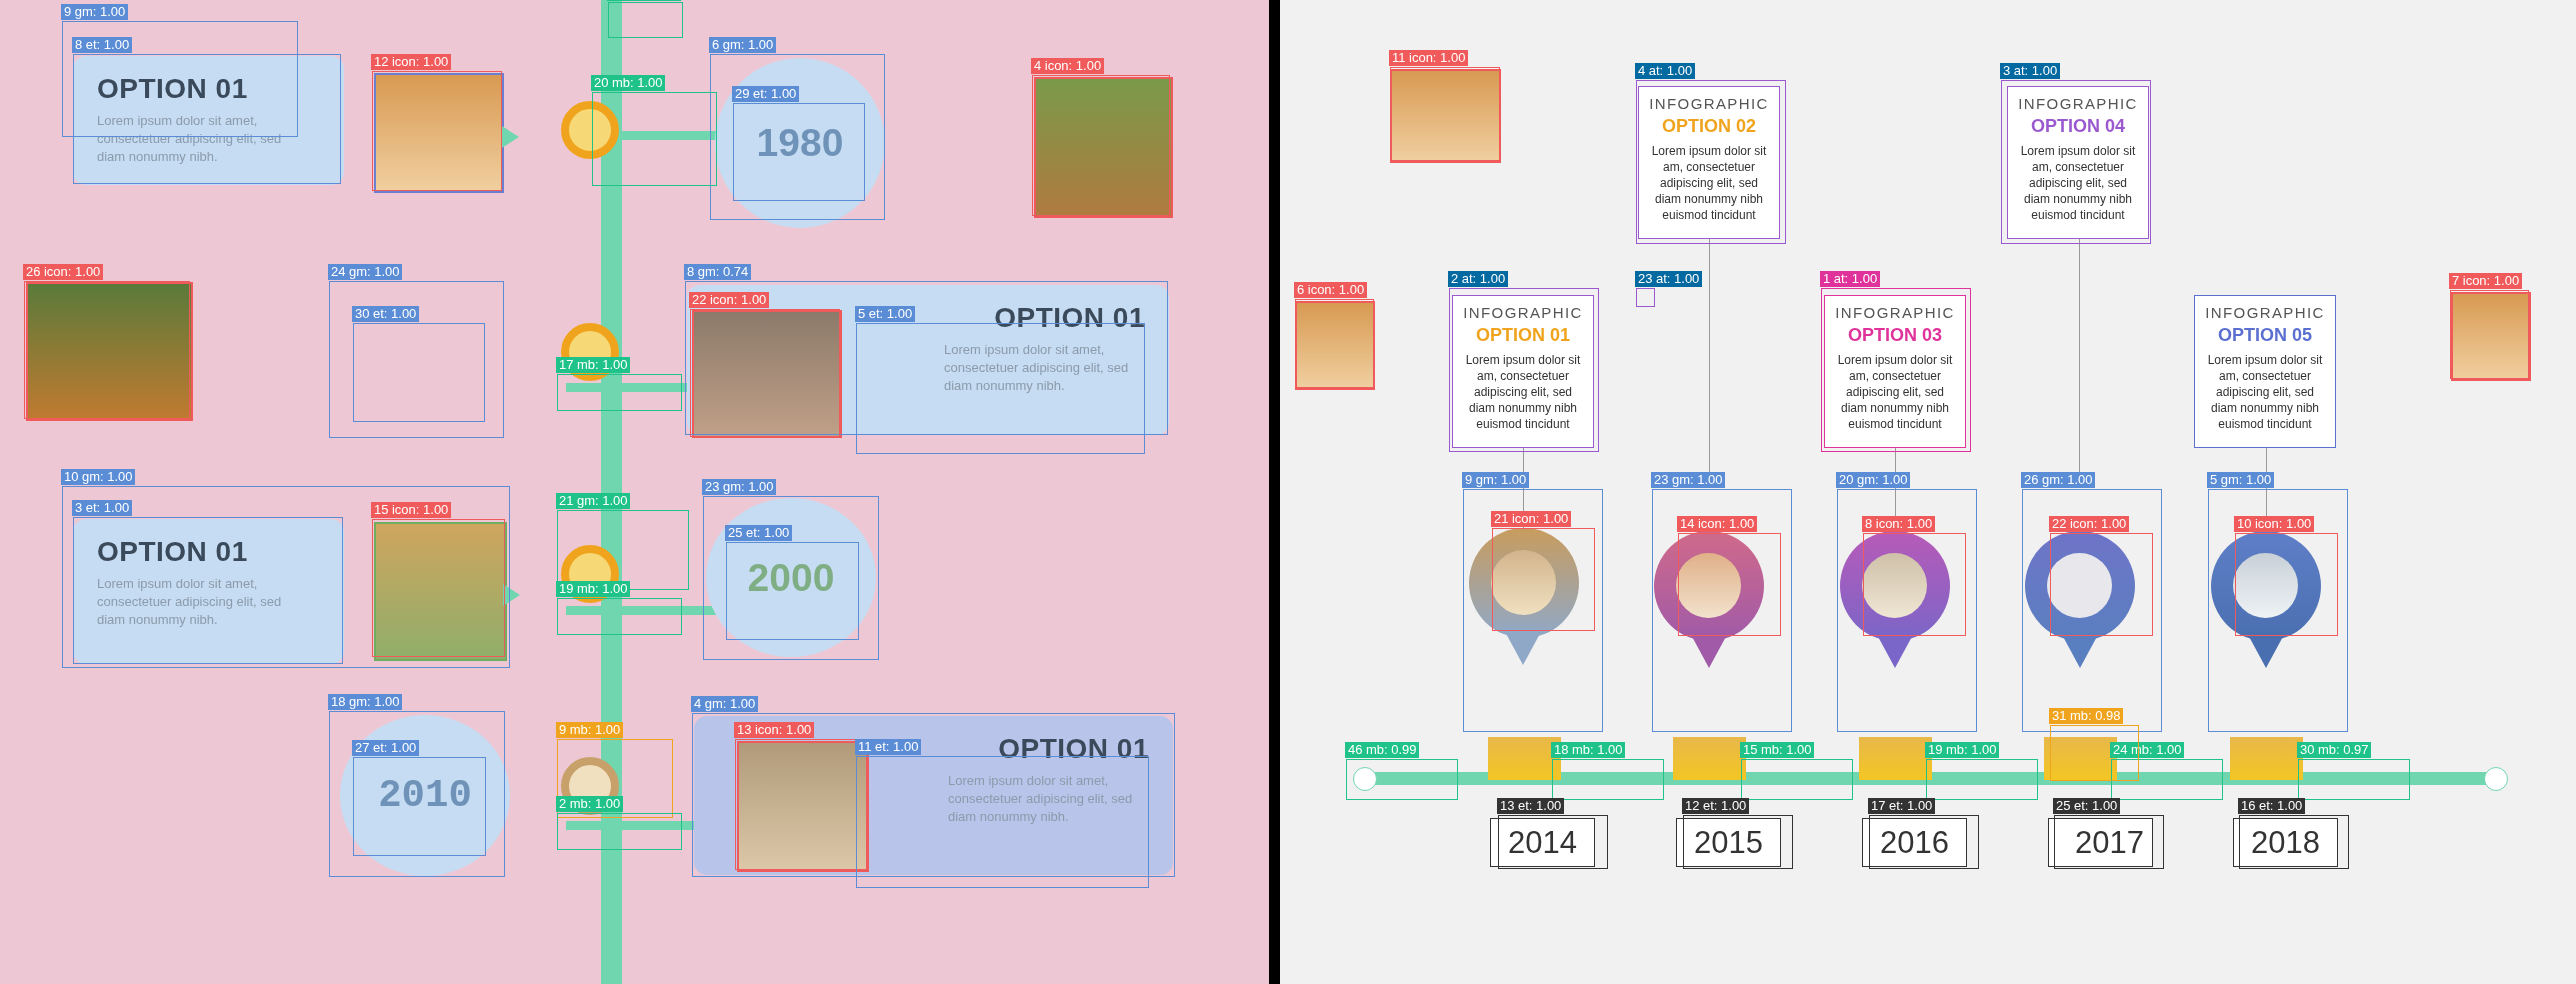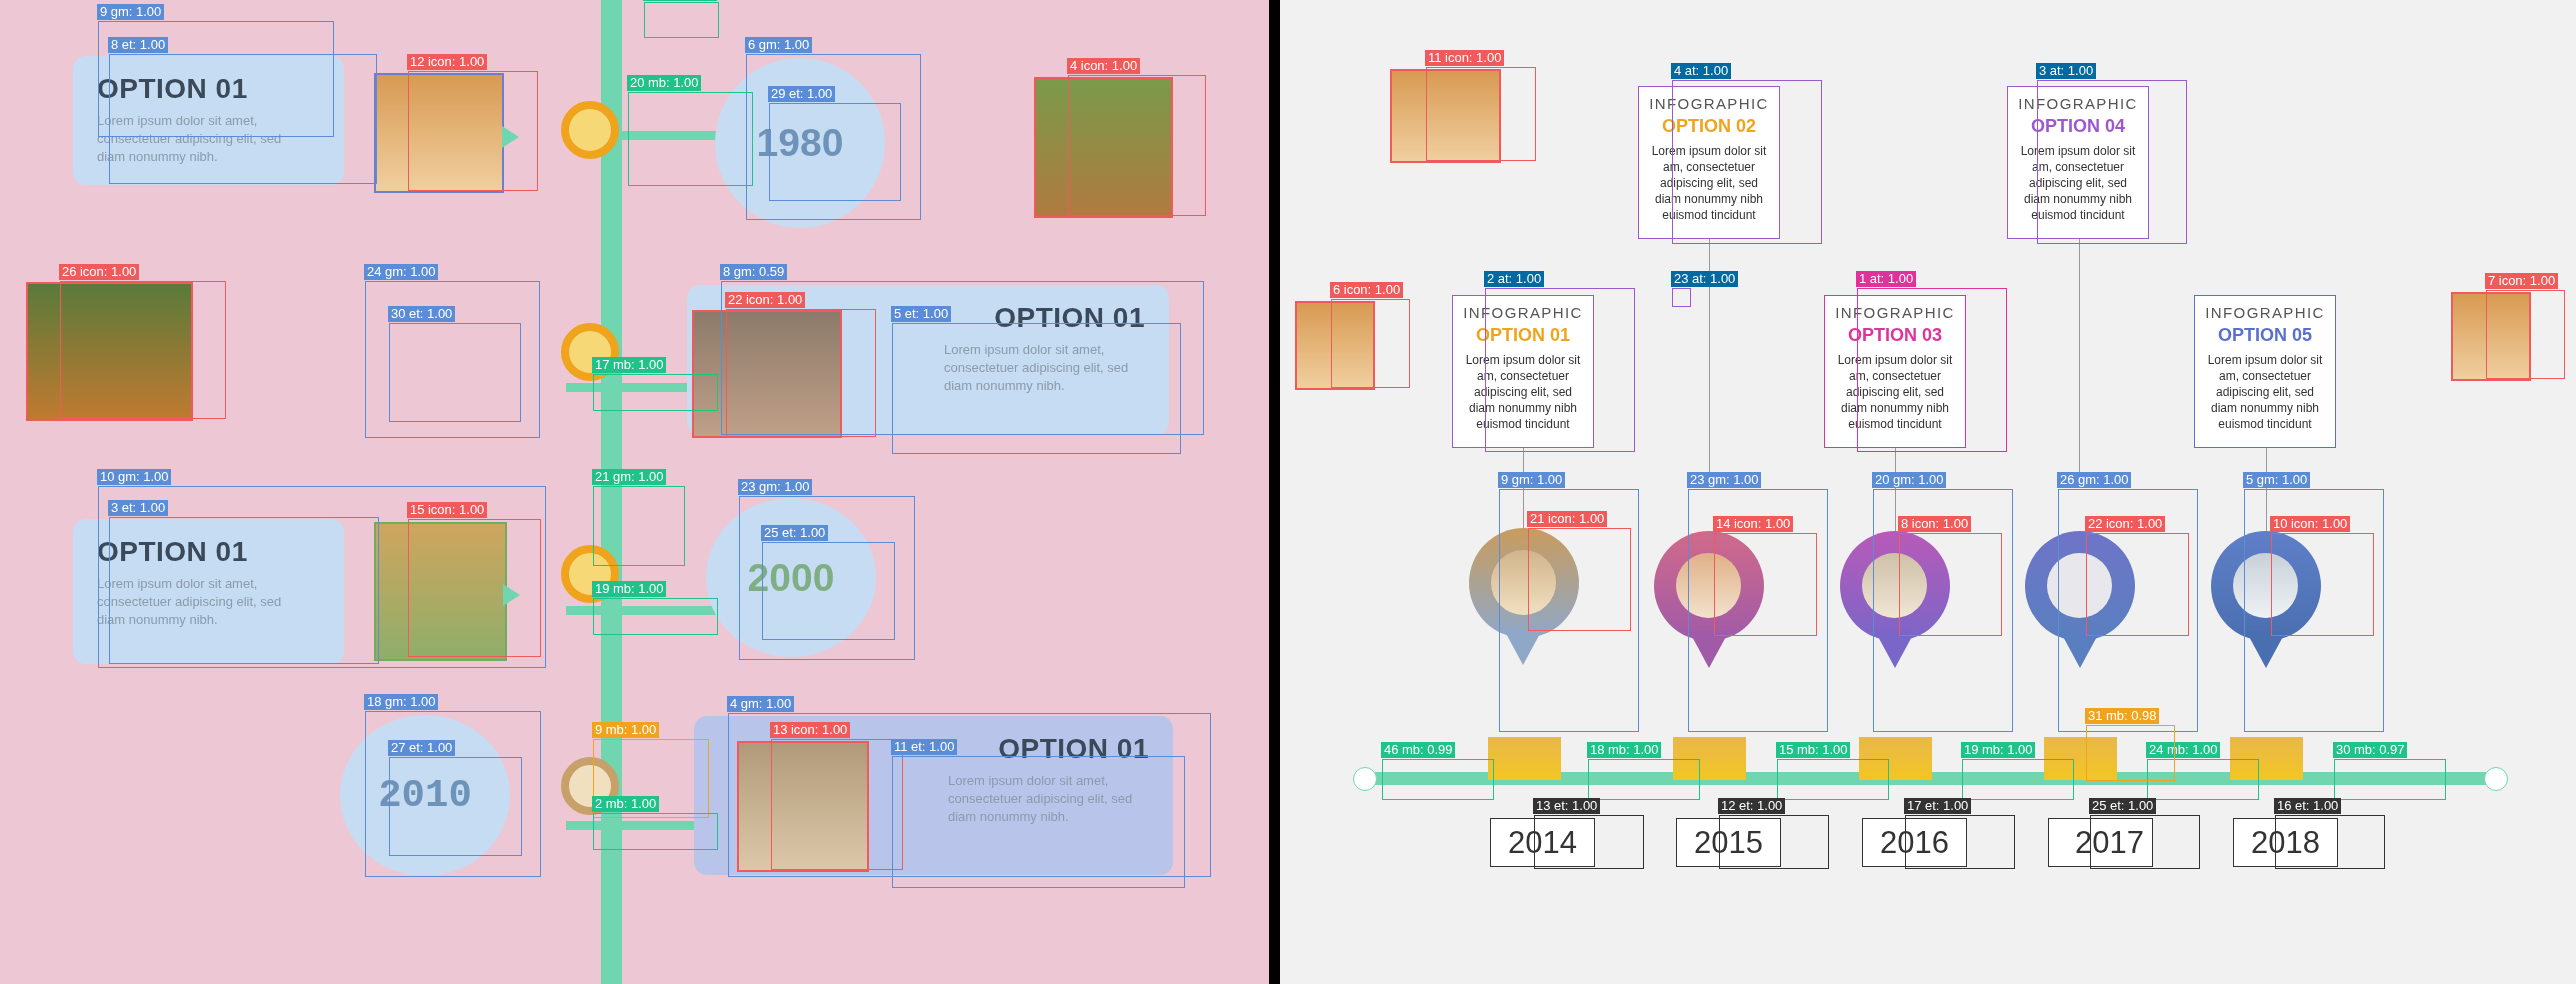--- a/index.html
+++ b/index.html
@@ -5,21 +5,21 @@
   html,body{margin:0;padding:0;background:#000;}
   body{width:2576px;height:985px;font-family:"Liberation Sans",sans-serif;overflow:hidden;}
   #root{position:relative;width:2576px;height:985px;background:#000;}
 
   
   .panel{position:absolute;top:0;height:985px;overflow:hidden;}
   #panel-left{left:0;width:1269px;background:#edc8d4;}
   #panel-right{left:1280px;width:1296px;background:#f1f1f1;}
 
   
-  .ann{position:absolute;box-sizing:border-box;border:1.9px solid #000;pointer-events:none;margin-left:36px;}
+  .ann{position:absolute;box-sizing:border-box;border:1.9px solid #000;pointer-events:none;}
   .ann>.tag{position:absolute;top:-18px;left:-1.9px;font-size:13px;line-height:16px;
             padding:0 2.8px;color:#fff;white-space:nowrap;font-family:"Liberation Sans",sans-serif;}
   .ann.blue{border-color:#5b8dd6;} .ann.blue>.tag{background:#5b8dd6;}
   .ann.red{border-color:#f05a5a;} .ann.red>.tag{background:#f05a5a;}
   .ann.green{border-color:#1fc38a;} .ann.green>.tag{background:#1fc38a;}
   .ann.orange{border-color:#f0a41e;} .ann.orange>.tag{background:#f0a41e;}
   .ann.purple{border-color:#9b59d0;} .ann.purple>.tag{background:#0369a1;}
   .ann.pink{border-color:#e0329b;} .ann.pink>.tag{background:#e0329b;}
   .ann.dark{border-color:#333;} .ann.dark>.tag{background:#333;}
 
@@ -139,21 +139,21 @@
         <div class="ann red" style="left: 24px; top: 281px; width: 166px; height: 138px;">
           <span class="tag">26  icon:  1.00</span>
         </div>
         <div class="ann blue" style="left: 329px; top: 281px; width: 175px; height: 157px;">
           <span class="tag">24  gm:  1.00</span>
         </div>
         <div class="ann blue" style="left: 353px; top: 323px; width: 132px; height: 99px;">
           <span class="tag">30  et:  1.00</span>
         </div>
         <div class="ann blue" style="left: 685px; top: 281px; width: 483px; height: 154px;">
-          <span class="tag">8  gm:  0.59</span>
+          <span class="tag">8  gm:  0.74</span>
         </div>
         <div class="ann red" style="left: 690px; top: 309px; width: 150px; height: 128px;">
           <span class="tag">22  icon:  1.00</span>
         </div>
         <div class="ann blue" style="left: 856px; top: 323px; width: 289px; height: 131px;">
           <span class="tag">5  et:  1.00</span>
         </div>
         <div class="ann blue" style="left: 62px; top: 486px; width: 448px; height: 182px;">
           <span class="tag">10  gm:  1.00</span>
         </div>
@@ -162,21 +162,21 @@
         </div>
         <div class="ann red" style="left: 372px; top: 519px; width: 133px; height: 138px;">
           <span class="tag">15  icon:  1.00</span>
         </div>
         <div class="ann blue" style="left: 703px; top: 496px; width: 176px; height: 164px;">
           <span class="tag">23  gm:  1.00</span>
         </div>
         <div class="ann blue" style="left: 726px; top: 542px; width: 133px; height: 98px;">
           <span class="tag">25  et:  1.00</span>
         </div>
-        <div class="ann green" style="left: 557px; top: 486px; width: 92px; height: 80px;">
+        <div class="ann green" style="left: 557px; top: 510px; width: 132px; height: 80px;">
           <span class="tag">21  gm:  1.00</span>
         </div>
         <div class="ann green" style="left: 557px; top: 598px; width: 125px; height: 37px;">
           <span class="tag">19  mb:  1.00</span>
         </div>
         <div class="ann green" style="left: 557px; top: 374px; width: 125px; height: 37px;">
           <span class="tag">17  mb:  1.00</span>
         </div>
         <div class="ann blue" style="left: 329px; top: 711px; width: 176px; height: 166px;">
           <span class="tag">18  gm:  1.00</span>

